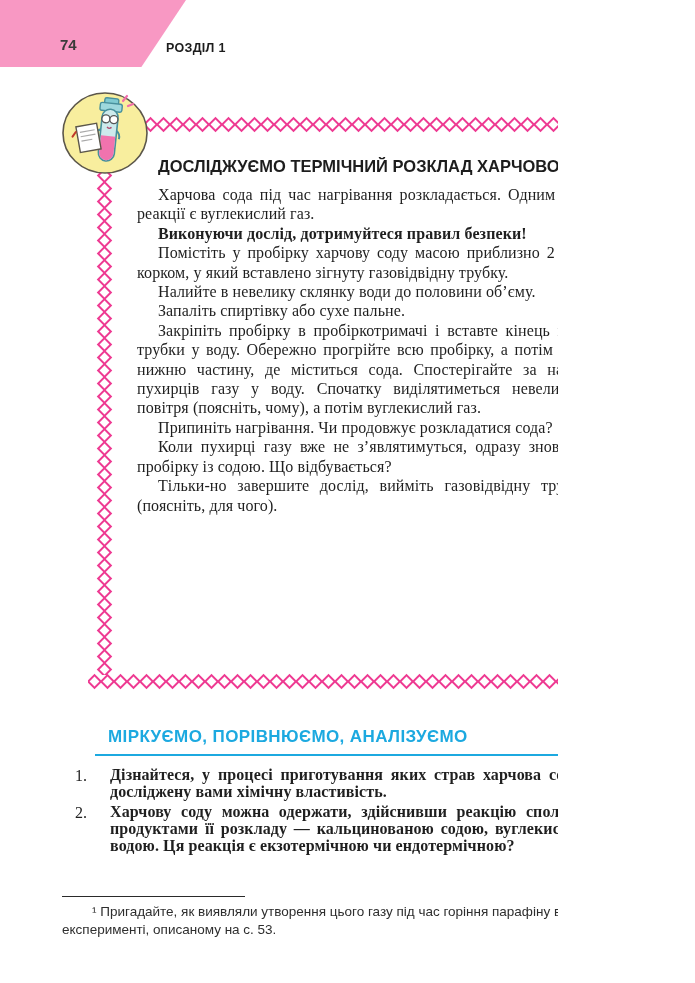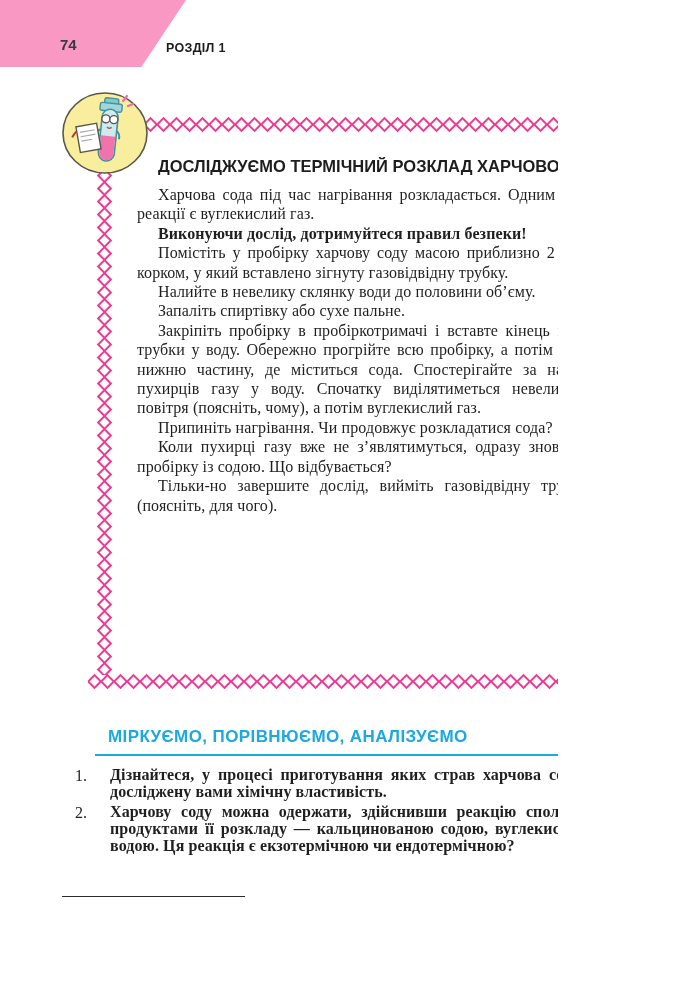--- a/index.html
+++ b/index.html
@@ -162,15 +162,16 @@
       <p class="q-text">Дізнайтеся, у процесі приготування яких страв харчова сода виявляє досліджену вами хімічну властивість.</p>
     </div>
     <div class="q">
       <span class="q-num">2.</span>
       <p class="q-text">Харчову соду можна одержати, здійснивши реакцію сполучення між продуктами її розкладу — кальцинованою содою, вуглекислим газом і водою. Ця реакція є екзотермічною чи ендотермічною?</p>
     </div>
   </section>
 
   <footer class="footnote">
     <div class="fn-rule"></div>
+    <p class="fn-text">¹ Пригадайте, як виявляли утворення цього газу під час горіння парафіну в експерименті, описаному на с. 53.</p>
   </footer>
 
 </div>
 
 </body></html>

